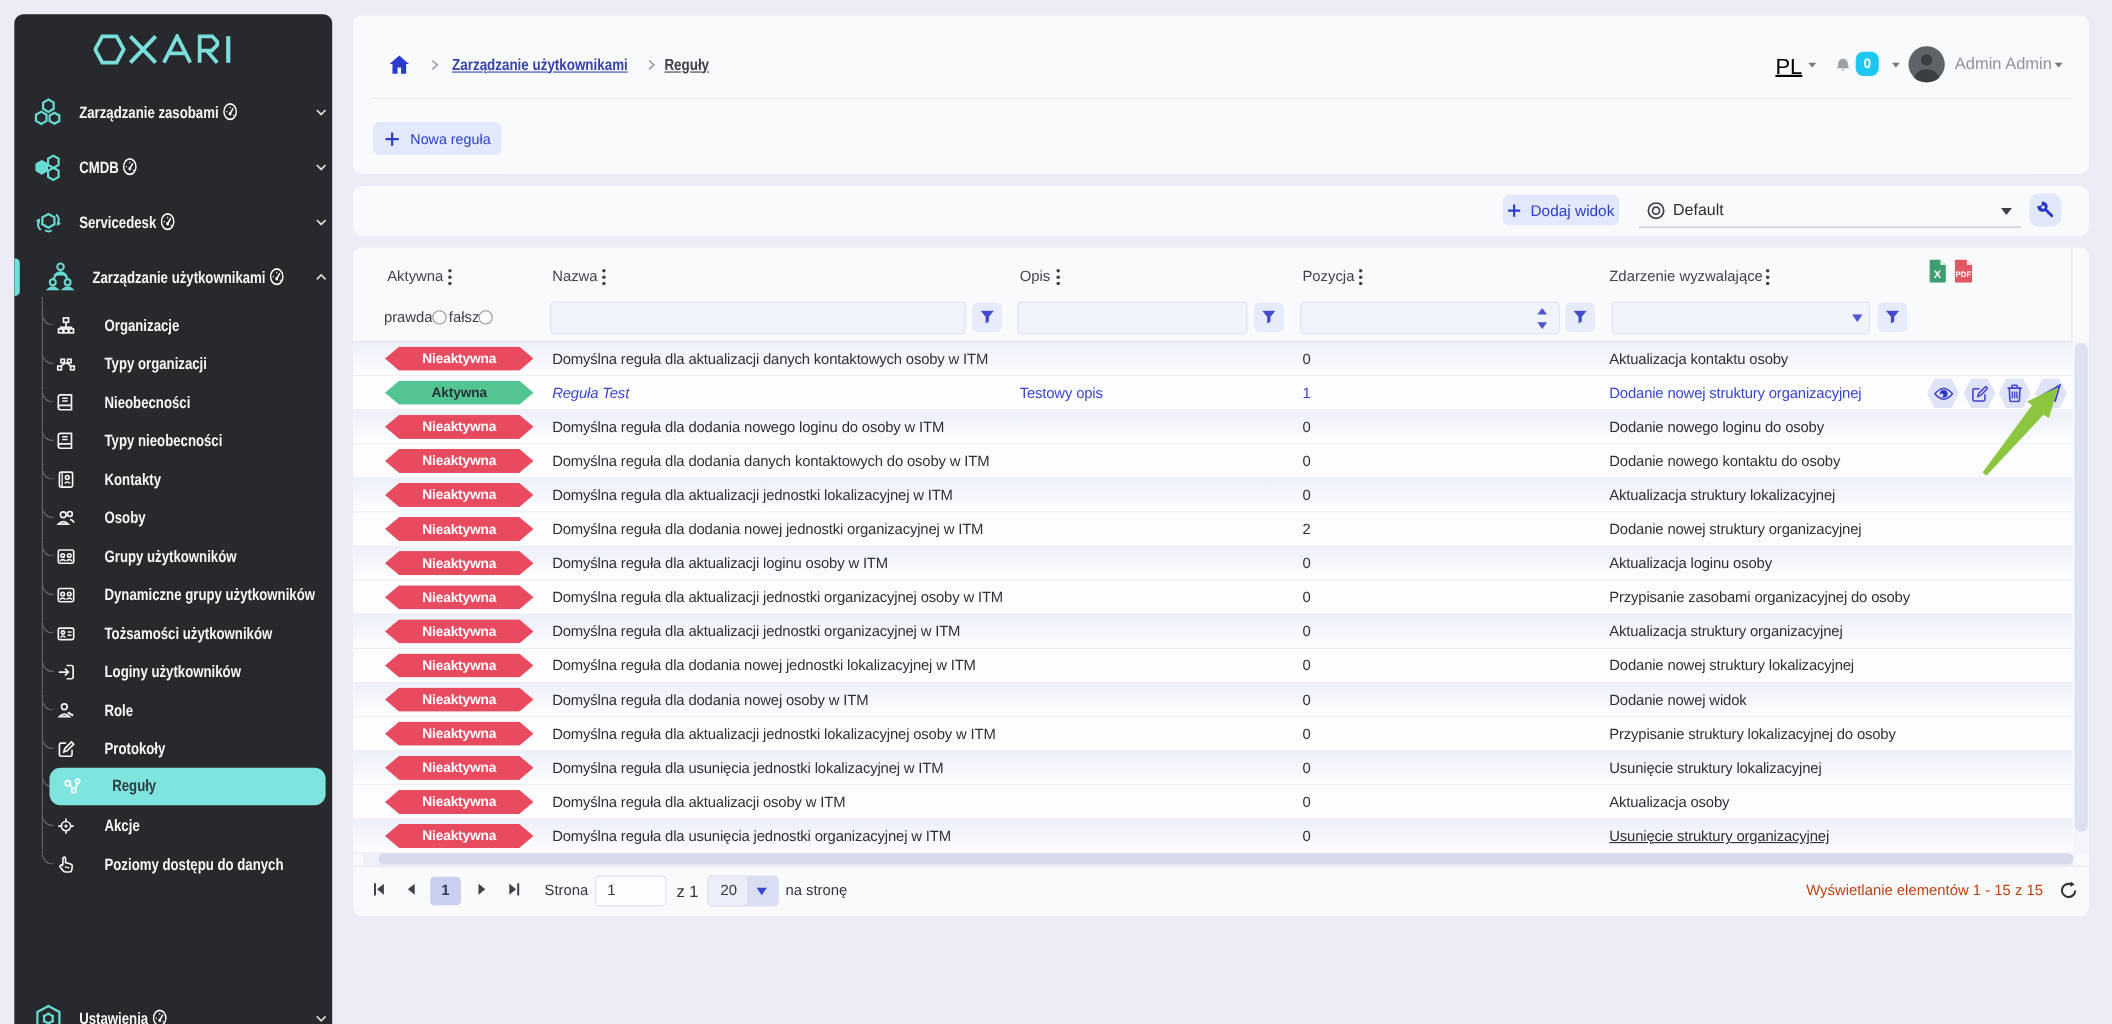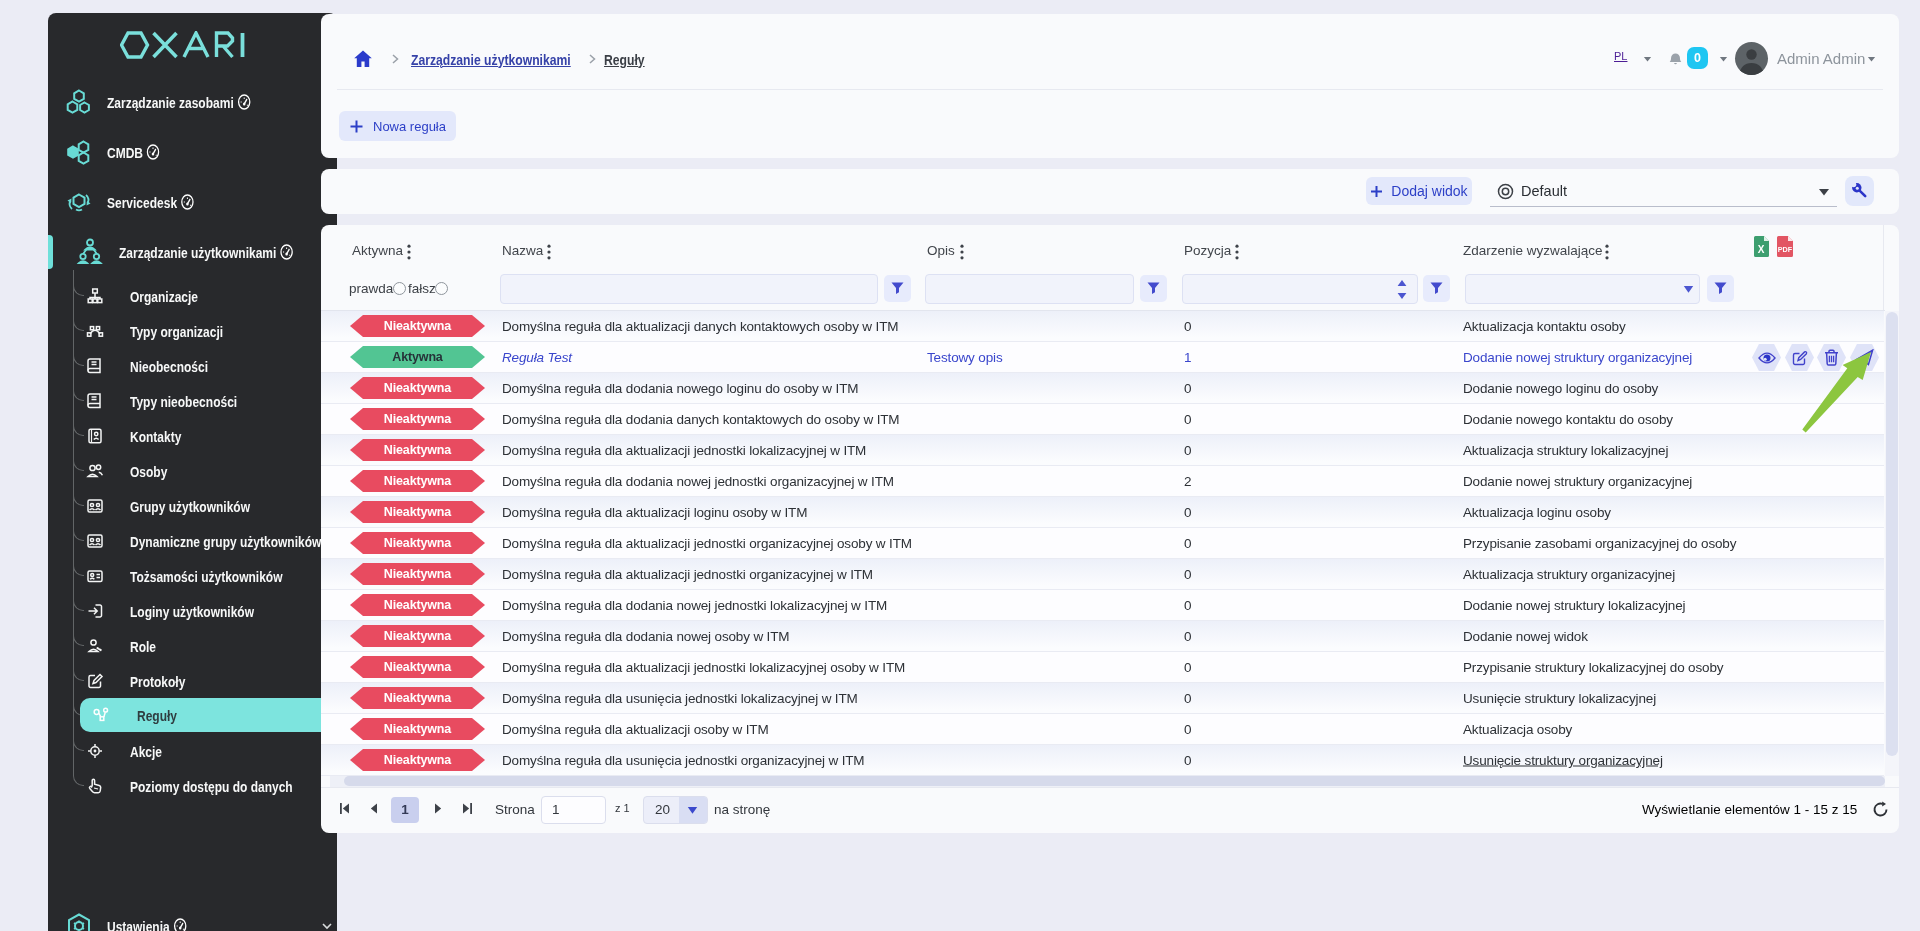--- a/index.html
+++ b/index.html
@@ -3,21 +3,21 @@
 <meta charset="utf-8">
 <title>Oxari</title>
 <style>
   * { margin:0; padding:0; box-sizing:border-box; }
   html,body { width:1920px; height:931px; overflow:hidden; }
   body { font-family:"Liberation Sans", sans-serif; background:#ebecf5; position:relative; }
   .abs { position:absolute; }
 
   
   #sidebar { position:absolute; left:13px; top:13px; width:289px; height:918px;
-    background:#28292c; border-radius:8px 8px 0 0; overflow:hidden;margin-left:35px; }
+    background:#28292c; border-radius:8px 8px 0 0; overflow:hidden; }
   .mitem { position:absolute; left:0; width:289px; height:50px; color:#f7f8f8; }
   .mitem .txt { position:absolute; left:59px; top:50%; transform:translateY(-50%) scaleX(0.8);
     transform-origin:left center; font-size:15px; font-weight:700; white-space:nowrap; }
   .mitem .ic { position:absolute; left:17px; top:50%; transform:translateY(-50%); }
   .mitem .chev { position:absolute; right:3px; top:50%; transform:translateY(-50%); }
   .sub { position:absolute; left:0; width:289px; height:35px; color:#f7f8f8; }
   .sub .txt { position:absolute; left:82px; top:50%; transform:translateY(-50%) scaleX(0.8);
     transform-origin:left center; font-size:15px; font-weight:700; white-space:nowrap; }
   .sub .ic { position:absolute; left:38px; top:50%; transform:translateY(-50%); }
   .elbow { position:absolute; left:25px; width:11px; height:14px;
@@ -327,21 +327,21 @@
     </svg>
     <svg class="abs" style="left:68px; top:39px;" width="12" height="12" viewBox="0 0 12 12" fill="none" stroke="#9aa0a8" stroke-width="1.5">
       <path d="M4 2 L8.5 6 L4 10"></path>
     </svg>
   <div class="abs" style="left:90px; top:37.5px; font-size:14.5px; font-weight:700; color:#3642a8; text-decoration:underline; transform:scaleX(0.84); transform-origin:left top;">Zarządzanie użytkownikami</div>
   <svg class="abs" style="left:265px; top:39px;" width="12" height="12" viewBox="0 0 12 12" fill="none" stroke="#9aa0a8" stroke-width="1.5">
       <path d="M4 2 L8.5 6 L4 10"></path>
     </svg>
   <div class="abs" style="left:283px; top:37.5px; font-size:14.5px; font-weight:700; color:#3b3f46; text-decoration:underline; transform:scaleX(0.84); transform-origin:left top;">Reguły</div>
 
-  <div class="abs" style="left:1293px; top:36px; font-size:11px; color:#4c1d95;text-decoration:underline;">PL</div>
+  <div class="abs" style="left:1293px; top:36px; font-size:20px; color:#000000;text-decoration:underline;">PL</div>
   <svg class="abs" style="left:1322px; top:41px;" width="9" height="8" viewBox="0 0 11 10" fill="#707780">
       <path d="M1 2.5 h9 L5.5 8 Z"></path>
     </svg>
   <svg class="abs" style="left:1347px; top:38px;" width="15" height="15" viewBox="0 0 19 19" fill="#9ba2aa">
       <path d="M9.5 1.8 a5.6 5.6 0 0 1 5.6 5.6 c0 3 .9 4.4 1.7 5.2 H2.2 c.8-.8 1.7-2.2 1.7-5.2 A5.6 5.6 0 0 1 9.5 1.8 Z M7.8 13.8 h3.4 a1.7 1.7 0 0 1 -3.4 0 Z"></path>
     </svg>
   <div class="abs" style="left:1366px; top:33px; width:21px; height:22px; background:#1ec6f2; border-radius:7px; color:#fff; font-size:12.5px; font-weight:700; text-align:center; line-height:22px;">0</div>
   <svg class="abs" style="left:1398px; top:41px;" width="9" height="8" viewBox="0 0 11 10" fill="#707780">
       <path d="M1 2.5 h9 L5.5 8 Z"></path>
     </svg>
@@ -617,30 +617,30 @@
   <div class="abs" style="left:70px; top:572px; width:28px; height:26px; background:#c9cfee; border-radius:4px; text-align:center; line-height:26px; font-size:13.5px; color:#333a56; font-weight:700;">1</div>
   <svg class="abs" style="left:113px; top:577px;" width="9" height="13" viewBox="0 0 9 13" fill="#3e4249">
       <path d="M1 1.5 V11.5 L7.2 6.5 Z"></path>
     </svg>
   <svg class="abs" style="left:141px; top:577px;" width="11" height="13" viewBox="0 0 11 13" fill="#3e4249">
       <path d="M8.2 1 H10 v11 H8.2 Z"></path>
       <path d="M1 1.5 V11.5 L7.2 6.5 Z"></path>
     </svg>
   <div class="abs" style="left:174px; top:577px; font-size:13.5px; color:#33373d;">Strona</div>
   <div class="abs" style="left:220px; top:571px; width:65px; height:28px; background:#fdfdff; border:1px solid #dbdeed; border-radius:4px; font-size:13.5px; color:#33373d; line-height:26px; padding-left:10px;">1</div>
-  <div class="abs" style="left:294px; top:577px; font-size:11px; color:#33373d;">z 1</div>
+  <div class="abs" style="left:294px; top:577px; font-size:15px; color:#33373d;">z 1</div>
   <div class="abs" style="left:322px; top:571px; width:65px; height:28px; background:#eceef9; border:1px solid #dbdeed; border-radius:4px;">
     <div style="position:absolute; left:11px; top:5px; font-size:13.5px; color:#33373d;">20</div>
     <div style="position:absolute; right:0; top:0; width:28px; height:26px; background:#d9def3; border-radius:0 3px 3px 0;"></div>
     <svg style="position:absolute; right:9px; top:9px;" width="11" height="9" viewBox="0 0 11 9" fill="#3b49cc">
         <path d="M.8 1 h9.4 L5.5 7.8 Z"></path>
       </svg>
   </div>
   <div class="abs" style="left:393px; top:577px; font-size:13.5px; color:#33373d;">na stronę</div>
-  <div class="abs" style="left:1321px; top:577px; font-size:13.5px; color:#000000;">Wyświetlanie elementów 1 - 15 z 15</div>
+  <div class="abs" style="left:1321px; top:577px; font-size:13.5px; color:#c2410c;">Wyświetlanie elementów 1 - 15 z 15</div>
   <svg class="abs" style="left:1551px; top:576px;" width="17" height="17" viewBox="0 0 17 17" fill="none" stroke="#2e3237" stroke-width="1.9">
       <path d="M14.5 8.5 A6 6 0 1 1 10.5 2.85"></path>
       <path d="M10.2 0.4 L14 2.9 L10.2 5.4" fill="#2e3237" stroke="none"></path>
     </svg>
 </div>
 
 <svg class="abs" style="left:1780px; top:330px;" width="140" height="110" viewBox="1780 330 140 110">
     <polygon points="1871,352 1862.7,380.1 1857.7,377.1 1805.7,432.4 1802.3,429.6 1847.3,368.3 1842.6,364.9" fill="#8cc63f"></polygon>
   </svg>
 

